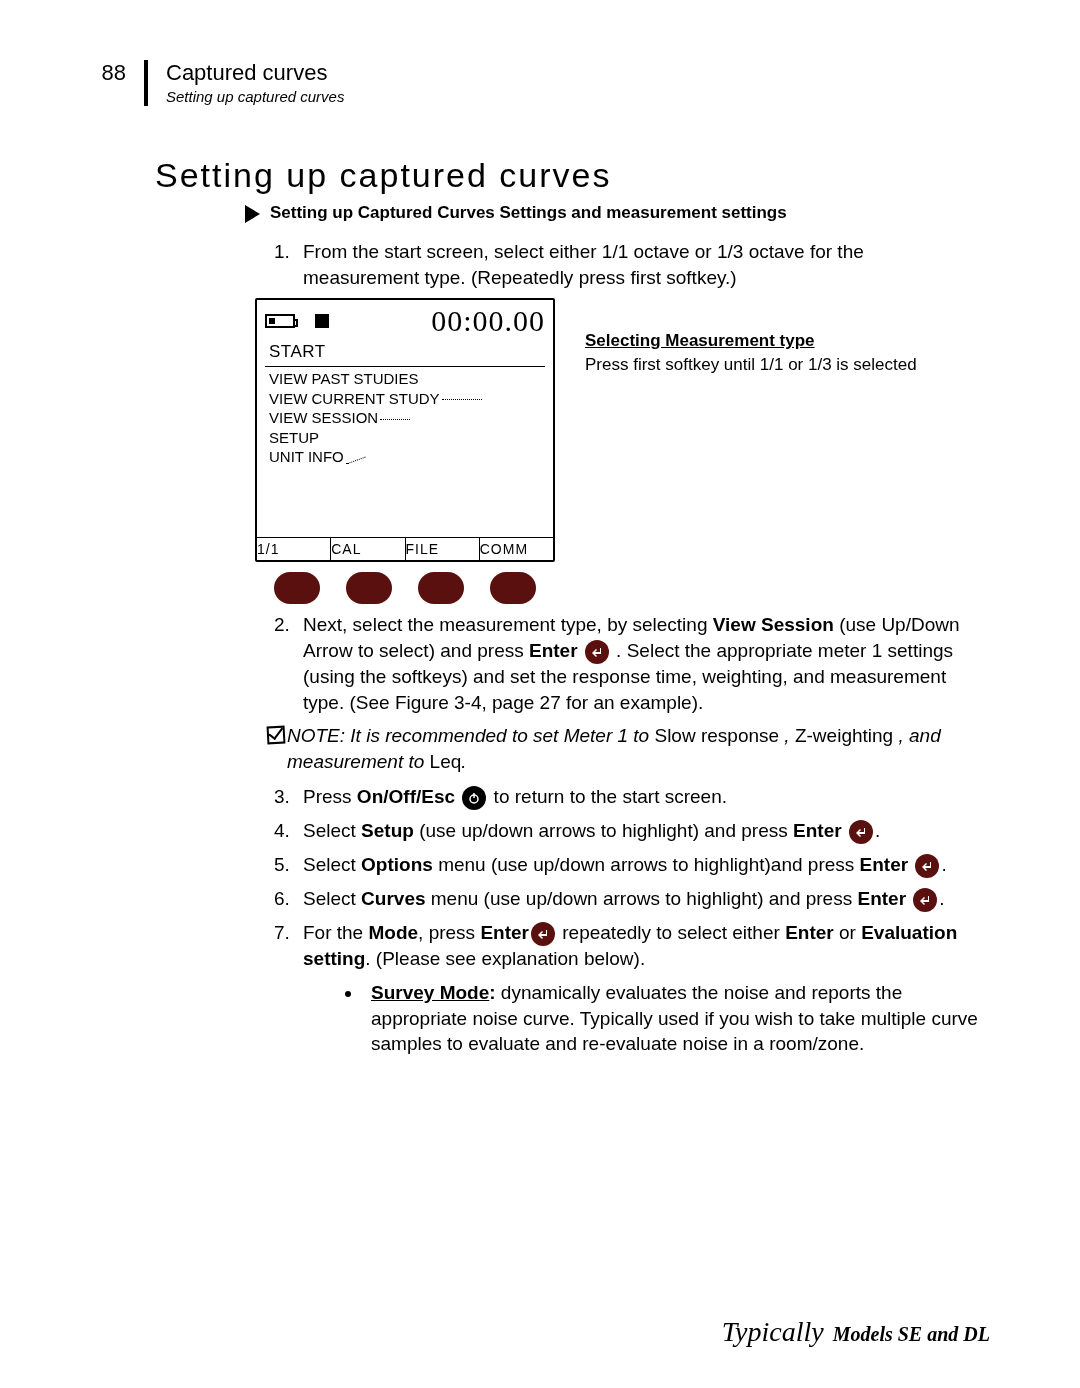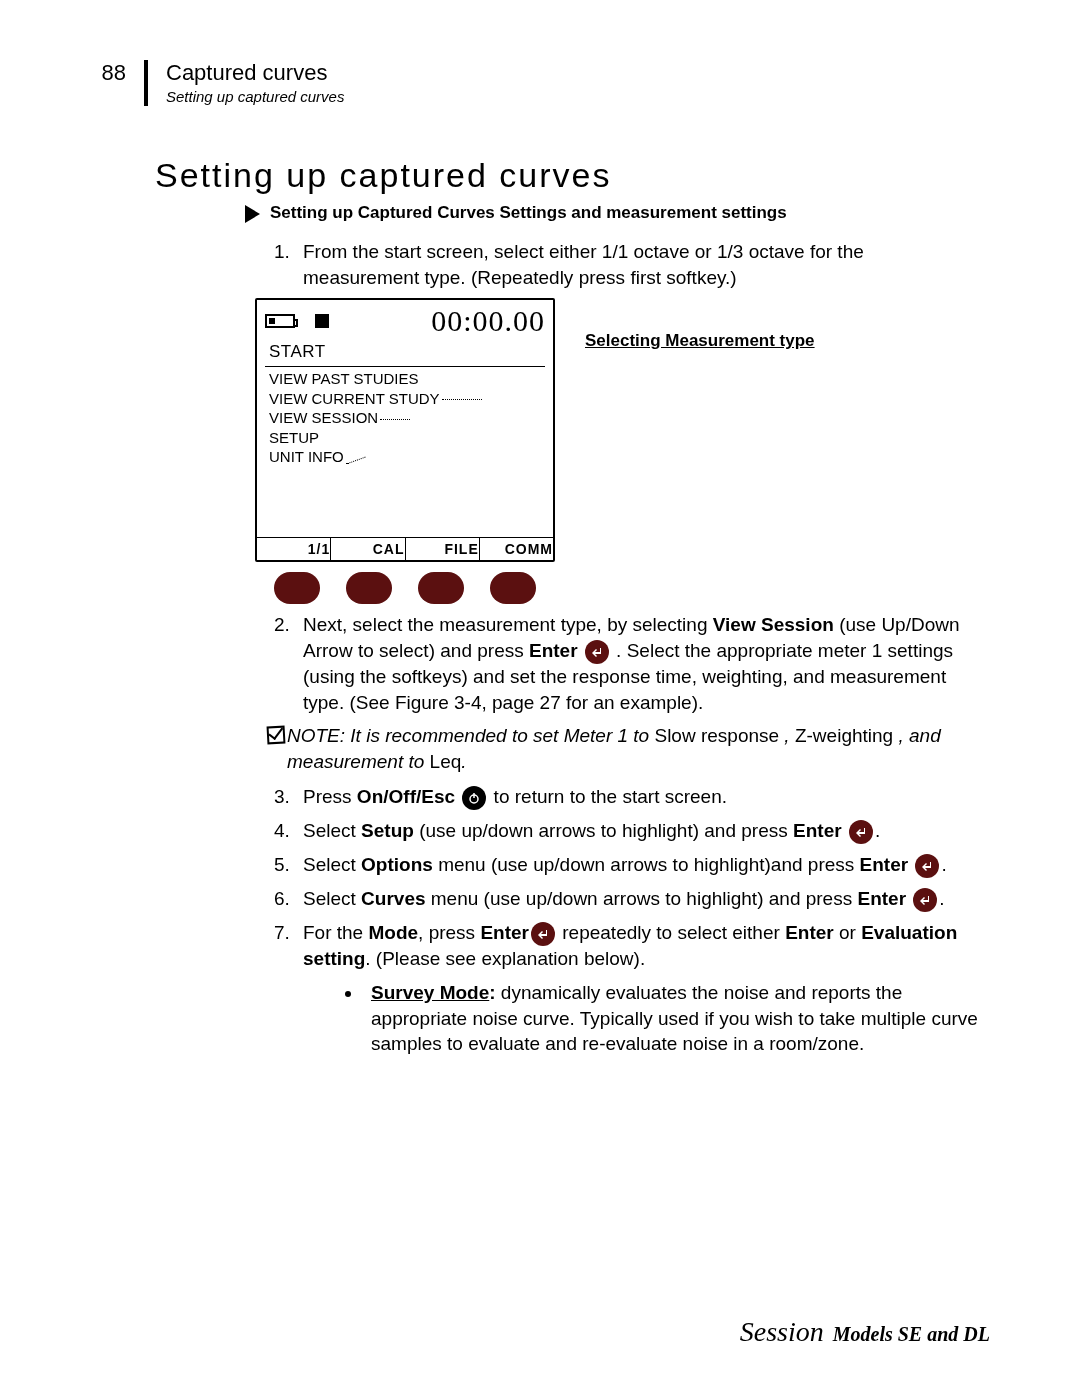--- a/index.html
+++ b/index.html
@@ -120,24 +120,23 @@
     vertical-align:middle;
     margin-left:2px;
   }
   .scr-foot {
     border-top:1px solid #000;
     display:flex;
     font-size:14px;
     letter-spacing:1px;
   }
   .scr-foot .cell {
-    flex:1; text-align:right;
+    flex:1; text-align:left;
     border-right:1px solid #000;
     padding:3px 0;
-    font-weight:bold;
   }
   .scr-foot .cell:last-child { border-right:none; }
   .softkeys-row {
     display:flex;
     justify-content:space-around;
     margin-top:10px;
     padding:0 6px;
   }
   .softkey {
     width:46px; height:32px;
@@ -288,20 +287,21 @@
       </div>
       <div class="softkeys-row">
         <div class="softkey"></div>
         <div class="softkey"></div>
         <div class="softkey"></div>
         <div class="softkey"></div>
       </div>
     </div>
     <div class="callout">
       <div class="callout-title">Selecting Measurement type</div>
+      <div>Press first softkey until 1/1 or 1/3 is selected</div>
     </div>
   </div>
 
 
   <ol class="steps" start="2">
     <li>
       <span>Next, select the measurement type, by selecting </span><b>View Session</b><span> (use Up/Down Arrow to select) and press </span><b>Enter</b>
       <span class="enter-icon">
           <svg viewBox="0 0 14 14">
             <path d="M10 3v4H5l2-2-1-1-4 4 4 4 1-1-2-2h6V3z" fill="#fff"></path>
@@ -360,14 +360,14 @@
       <ul class="bullets">
         <li>
           <span class="mode-label">Survey Mode</span><span class="mode-colon">:</span><span> dynamically evaluates the noise and reports the appropriate noise curve.  Typically used if you wish to take multiple curve samples to evaluate and re-evaluate noise in a room/zone.</span>
         </li>
       </ul>
     </li>
   </ol>
 </div>
 
 <div class="footer">
-  <span class="footer-brand">Session</span><span> Models SE and DL</span>
+  <span class="footer-brand">Typically</span><span> Models SE and DL</span>
 </div>
 
 </body></html>

